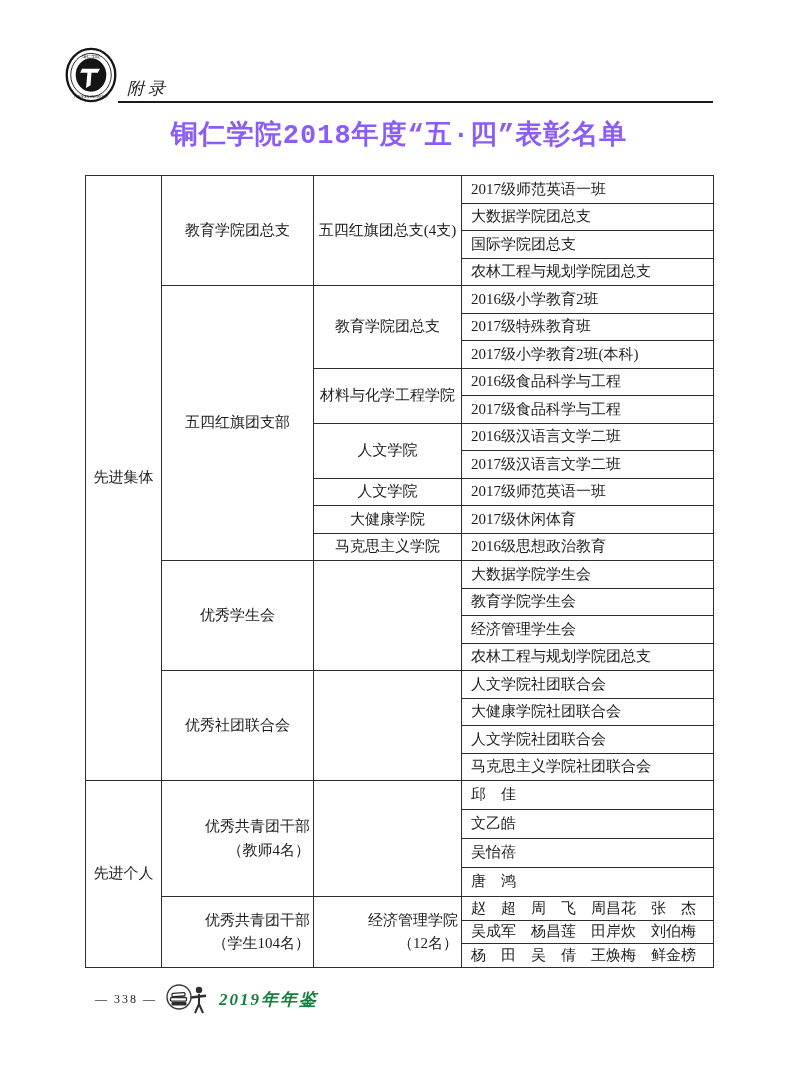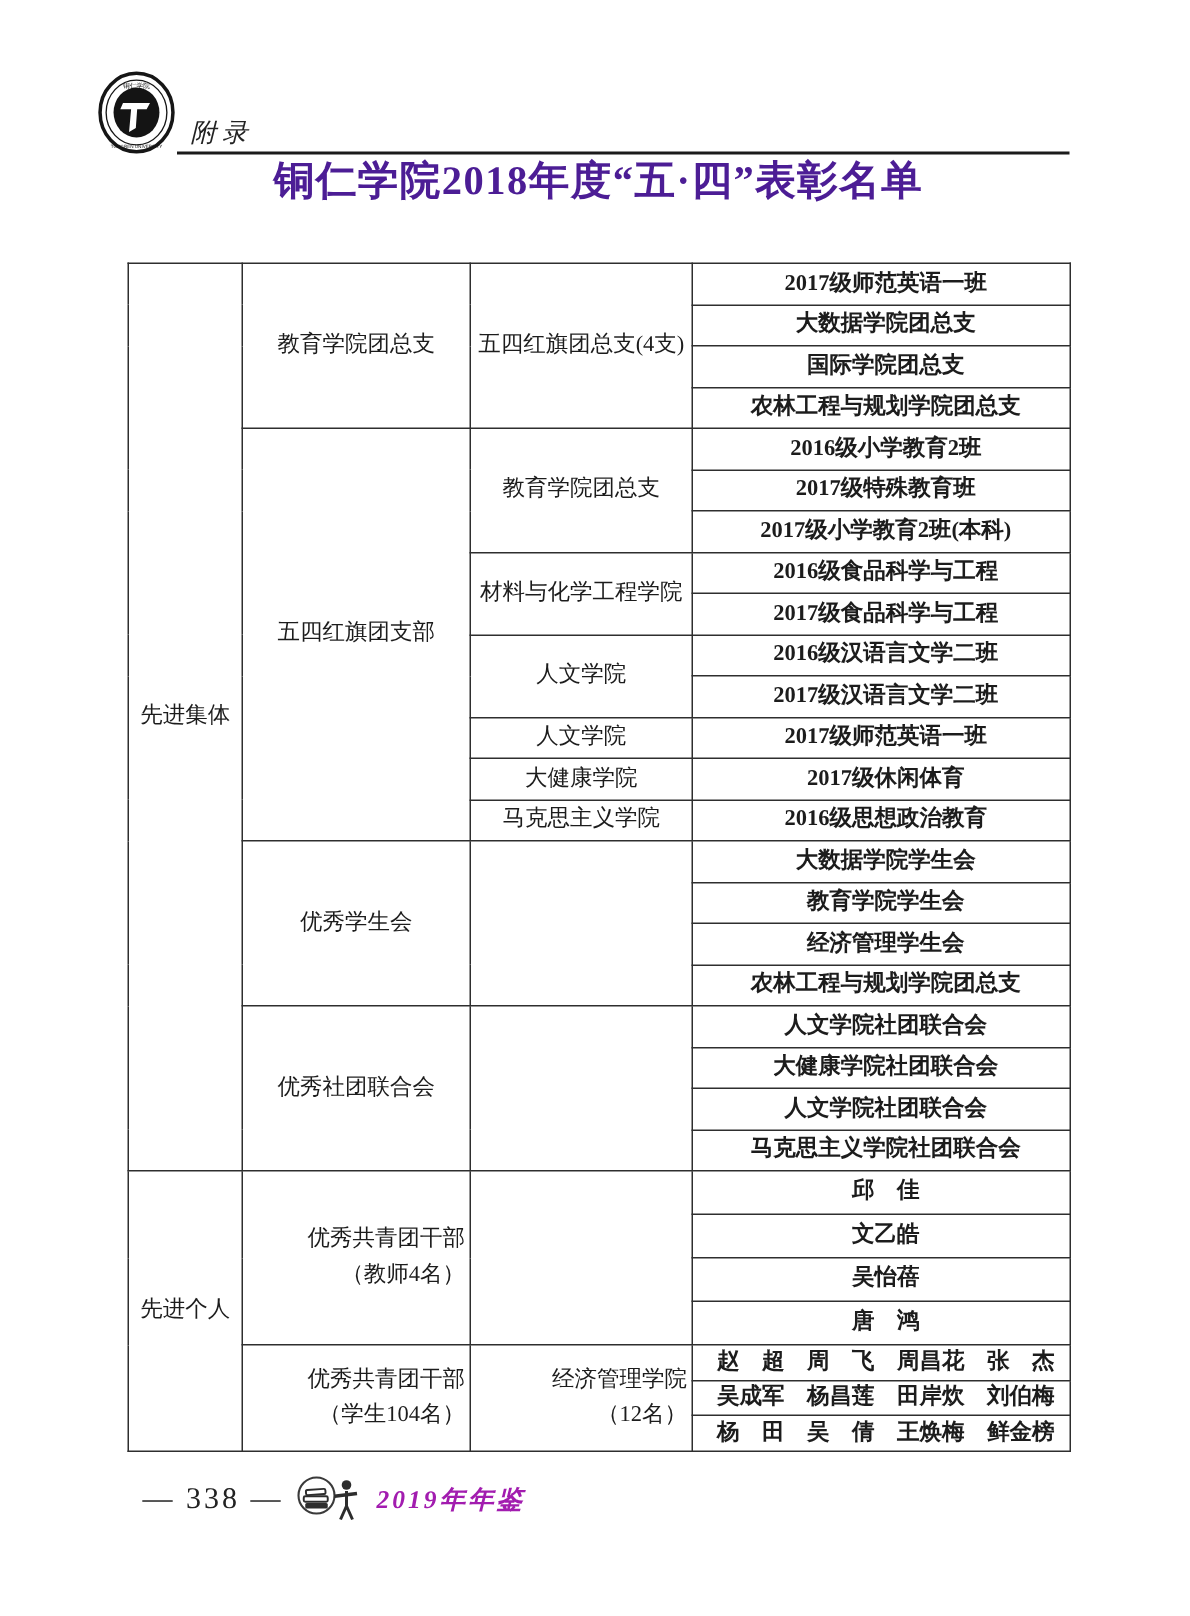--- a/index.html
+++ b/index.html
@@ -21,56 +21,56 @@
     color:#222;
     text-align:center;
   }
   .header-rule {
     position:absolute; left:118px; top:101px;
     width:595px; height:2px; background:#1b1b1b;
   }
 
   
   .page-title {
-    position:absolute; left:85px; top:102px; width:628px;
+    position:absolute; left:85px; top:116px; width:628px;
     text-align:center;
-    font-family:Liberation Serif, serif;
+    font-family:Liberation Mono, monospace;
     font-weight:bold; font-size:27px; letter-spacing:1px;
-    color:#4c1d95;
+    color:#8b5cf6;
     white-space:nowrap;
   }
 
   
   table.awards {
     position:absolute; left:85px; top:175px;
     width:628px;
     border-collapse:collapse; table-layout:fixed;
   }
   table.awards td {
     border:1.6px solid #2e2e2e;
     font-size:15px;
     text-align:center; vertical-align:middle;
     padding:0 3px;
     line-height:1.3;
   }
-  table.awards td.recip { text-align:center; padding-left:9px;font-weight:bold; }
+  table.awards td.recip { text-align:left; padding-left:9px; }
   tr.std   { height:27.5px; }
   tr.tall  { height:29px; }
   tr.short { height:23.5px; }
   td .ln { text-align:right; line-height:1.55; }
 
   
   .footer {
     position:absolute; left:95px; top:982px;
     display:flex; align-items:center; gap:9px;
   }
-  .pageno { font-size:20px; letter-spacing:2px; color:#222; }
+  .pageno { font-size:12px; letter-spacing:2px; color:#222; }
   .yearbook-label {
     font-size:17px; font-weight:bold; font-style:italic;
-    font-family:"Liberation Serif", serif; letter-spacing:2px; color:#a21caf;
+    font-family:"Liberation Serif", serif; letter-spacing:2px; color:#15803d;
   }
 </style>
 </head>
 <body>
 
 <div class="page">
 
   <svg class="logo" viewBox="0 0 60 64">
     <ellipse cx="30" cy="32" rx="27" ry="29" fill="#ffffff" stroke="#161616" stroke-width="2.6"></ellipse>
     <ellipse cx="30" cy="32" rx="22.5" ry="24" fill="none" stroke="#161616" stroke-width="1"></ellipse>

